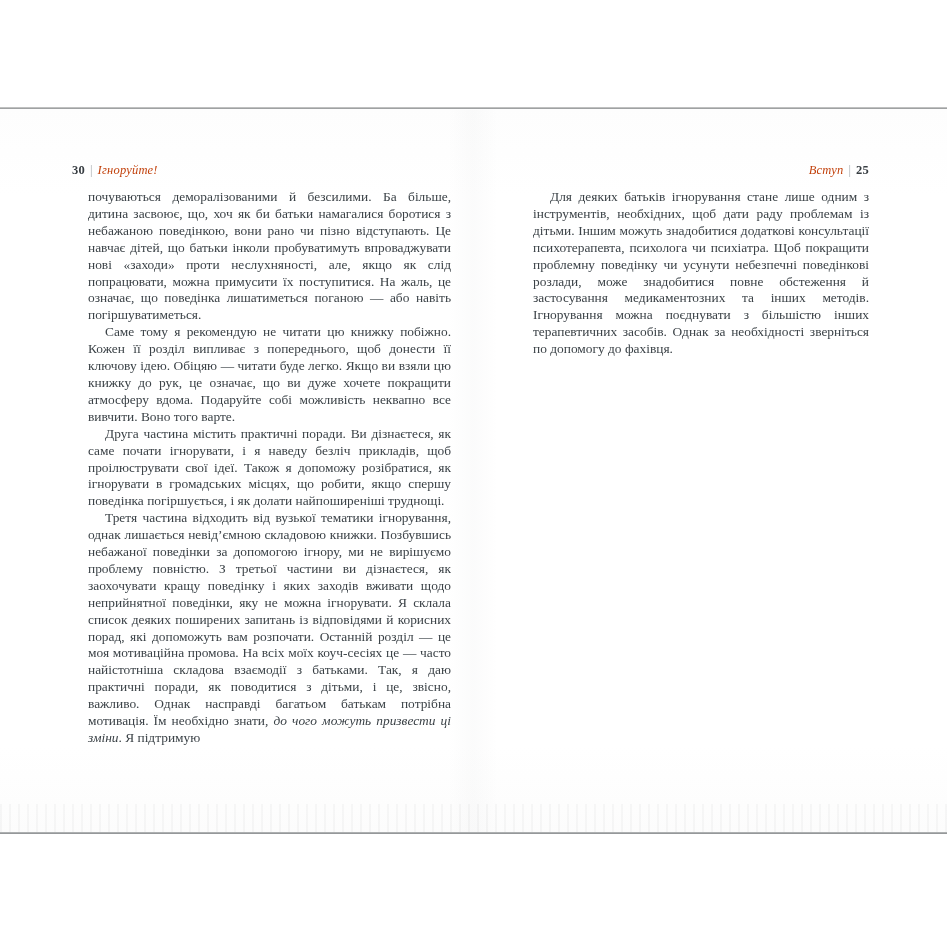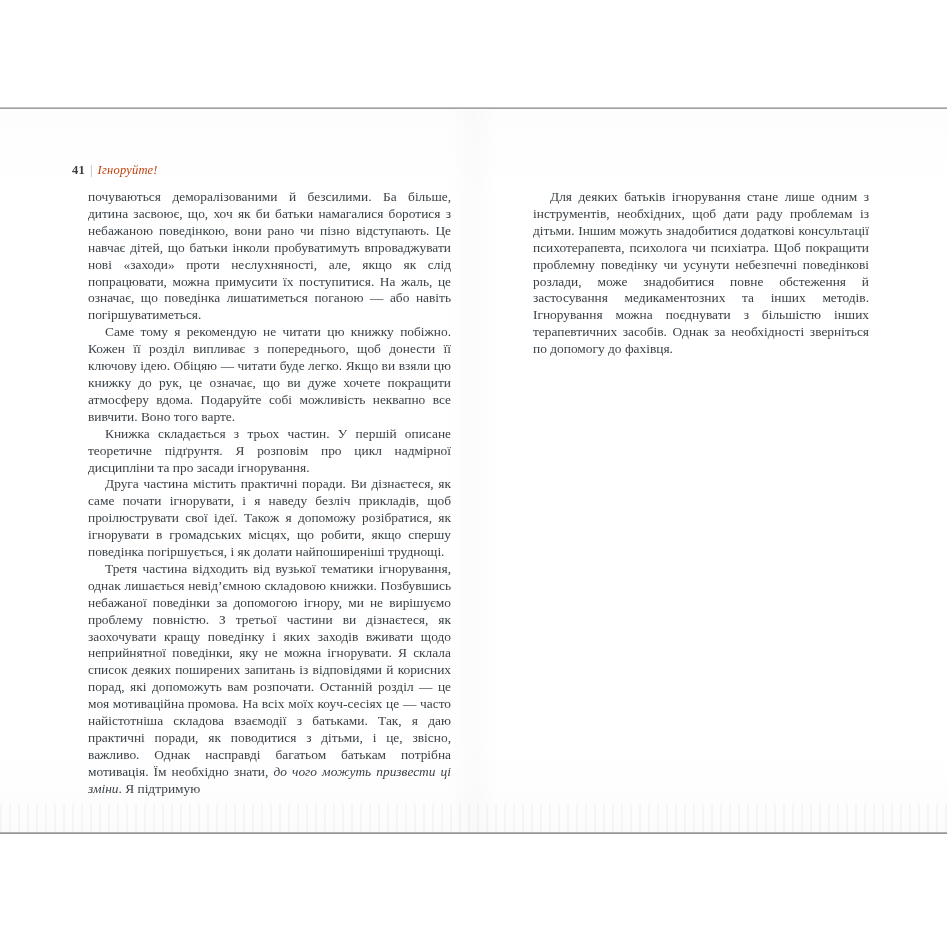--- a/index.html
+++ b/index.html
@@ -101,28 +101,30 @@
 <body>
 
 <div class="stage">
   <div class="book"></div>
   <div class="edge-top"></div>
   <div class="gutter"></div>
   <div class="page-stack"></div>
   <div class="edge-bottom"></div>
 
   <div class="running-head head-left">
-    <span class="pagenum">41</span><span class="sep">|</span><span class="title">Ігноруйте!</span>
+    <span class="pagenum">30</span><span class="sep">|</span><span class="title">Ігноруйте!</span>
   </div>
 
+  <div class="running-head head-right">
+    <span class="title">Вступ</span><span class="sep">|</span><span class="pagenum">25</span>
+  </div>
 
   <div class="page-body body-left">
       <p class=""><span>почуваються деморалізованими й безсилими. Ба більше, дитина засвоює, що, хоч як би батьки намагалися боротися з небажаною поведінкою, вони рано чи пізно відступають. Це навчає дітей, що батьки інколи пробуватимуть впроваджувати нові «заходи» проти неслухняності, але, якщо як слід попрацювати, можна примусити їх поступитися. На жаль, це означає, що поведінка лишатиметься поганою — або навіть погіршуватиметься.</span></p>
       <p class="indent"><span>Саме тому я рекомендую не читати цю книжку побіжно. Кожен її розділ випливає з попереднього, щоб донести її ключову ідею. Обіцяю — читати буде легко. Якщо ви взяли цю книжку до рук, це означає, що ви дуже хочете покращити атмосферу вдома. Подаруйте собі можливість неквапно все вивчити. Воно того варте.</span></p>
-      <p class="indent"><span>Книжка складається з трьох частин. У першій описане теоретичне підґрунтя. Я розповім про цикл надмірної дисципліни та про засади ігнорування.</span></p>
       <p class="indent"><span>Друга частина містить практичні поради. Ви дізнаєтеся, як саме почати ігнорувати, і я наведу безліч прикладів, щоб проілюструвати свої ідеї. Також я допоможу розібратися, як ігнорувати в громадських місцях, що робити, якщо спершу поведінка погіршується, і як долати найпоширеніші труднощі.</span></p>
       <p class="indent"><span>Третя частина відходить від вузької тематики ігнорування, однак лишається невід’ємною складовою книжки. Позбувшись небажаної поведінки за допомогою ігнору, ми не вирішуємо проблему повністю. З третьої частини ви дізнаєтеся, як заохочувати кращу поведінку і яких заходів вживати щодо неприйнятної поведінки, яку не можна ігнорувати. Я склала список деяких поширених запитань із відповідями й корисних порад, які допоможуть вам розпочати. Останній розділ — це моя мотиваційна промова. На всіх моїх коуч-сесіях це — часто найістотніша складова взаємодії з батьками. Так, я даю практичні поради, як поводитися з дітьми, і це, звісно, важливо. Однак насправді багатьом батькам потрібна мотивація. Їм необхідно знати, </span><span class="em-italic">до чого можуть призвести ці зміни</span><span>. Я підтримую</span></p>
     </div>
 
   <div class="page-body body-right">
       <p class="indent"><span>Для деяких батьків ігнорування стане лише одним з інструментів, необхідних, щоб дати раду проблемам із дітьми. Іншим можуть знадобитися додаткові консультації психотерапевта, психолога чи психіатра. Щоб покращити проблемну поведінку чи усунути небезпечні поведінкові розлади, може знадобитися повне обстеження й застосування медикаментозних та інших методів. Ігнорування можна поєднувати з більшістю інших терапевтичних засобів. Однак за необхідності зверніться по допомогу до фахівця.</span></p>
     </div>
 </div>
 
 </body></html>

